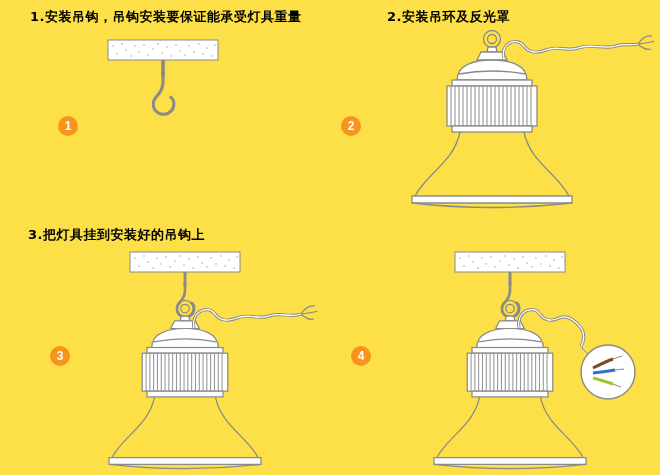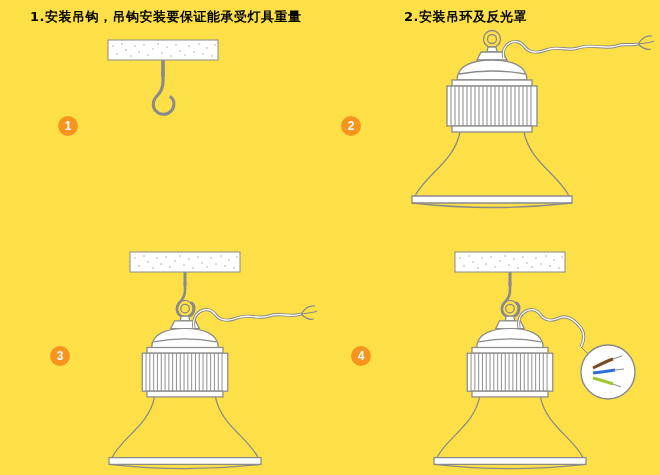--- a/index.html
+++ b/index.html
@@ -71,21 +71,22 @@
         <path stroke-width="1" d="M-41,56 V96 M-37,56 V96 M-33,56 V96 M-29,56 V96 M-25,56 V96 M-21,56 V96 M-17,56 V96 M-13,56 V96 M-9,56 V96 M-5,56 V96 M-1,56 V96 M3,56 V96 M7,56 V96 M11,56 V96 M15,56 V96 M19,56 V96 M23,56 V96 M27,56 V96 M31,56 V96 M35,56 V96 M39,56 V96"></path>
         <rect x="-40" y="96" width="80" height="6" fill="#fff"></rect>
         <path d="M-32,102 C-38,132 -66,144 -77,166 M32,102 C38,132 66,144 77,166"></path>
         <path d="M-80,166 H80 V173 H-80 Z" fill="#fff"></path>
         <path d="M-80,173 Q0,182 80,173"></path>
       </g>
     </defs>
   </svg>
 
   <div class="caption" style="left:30px;top:8px">1.安装吊钩，吊钩安装要保证能承受灯具重量</div>
-  <div class="caption" style="left:404px;top:8px">2.安装吊环及反光罩</div>
+  <div class="caption" style="left:387px;top:8px">2.安装吊环及反光罩</div>
+  <div class="caption" style="left:28px;top:226px">3.把灯具挂到安装好的吊钩上</div>
 
   <div class="badge" style="left:58px;top:116px">
       <span>1</span>
     </div>
   <div class="badge" style="left:341px;top:116px">
       <span>2</span>
     </div>
   <div class="badge" style="left:50px;top:346px">
       <span>3</span>
     </div>

